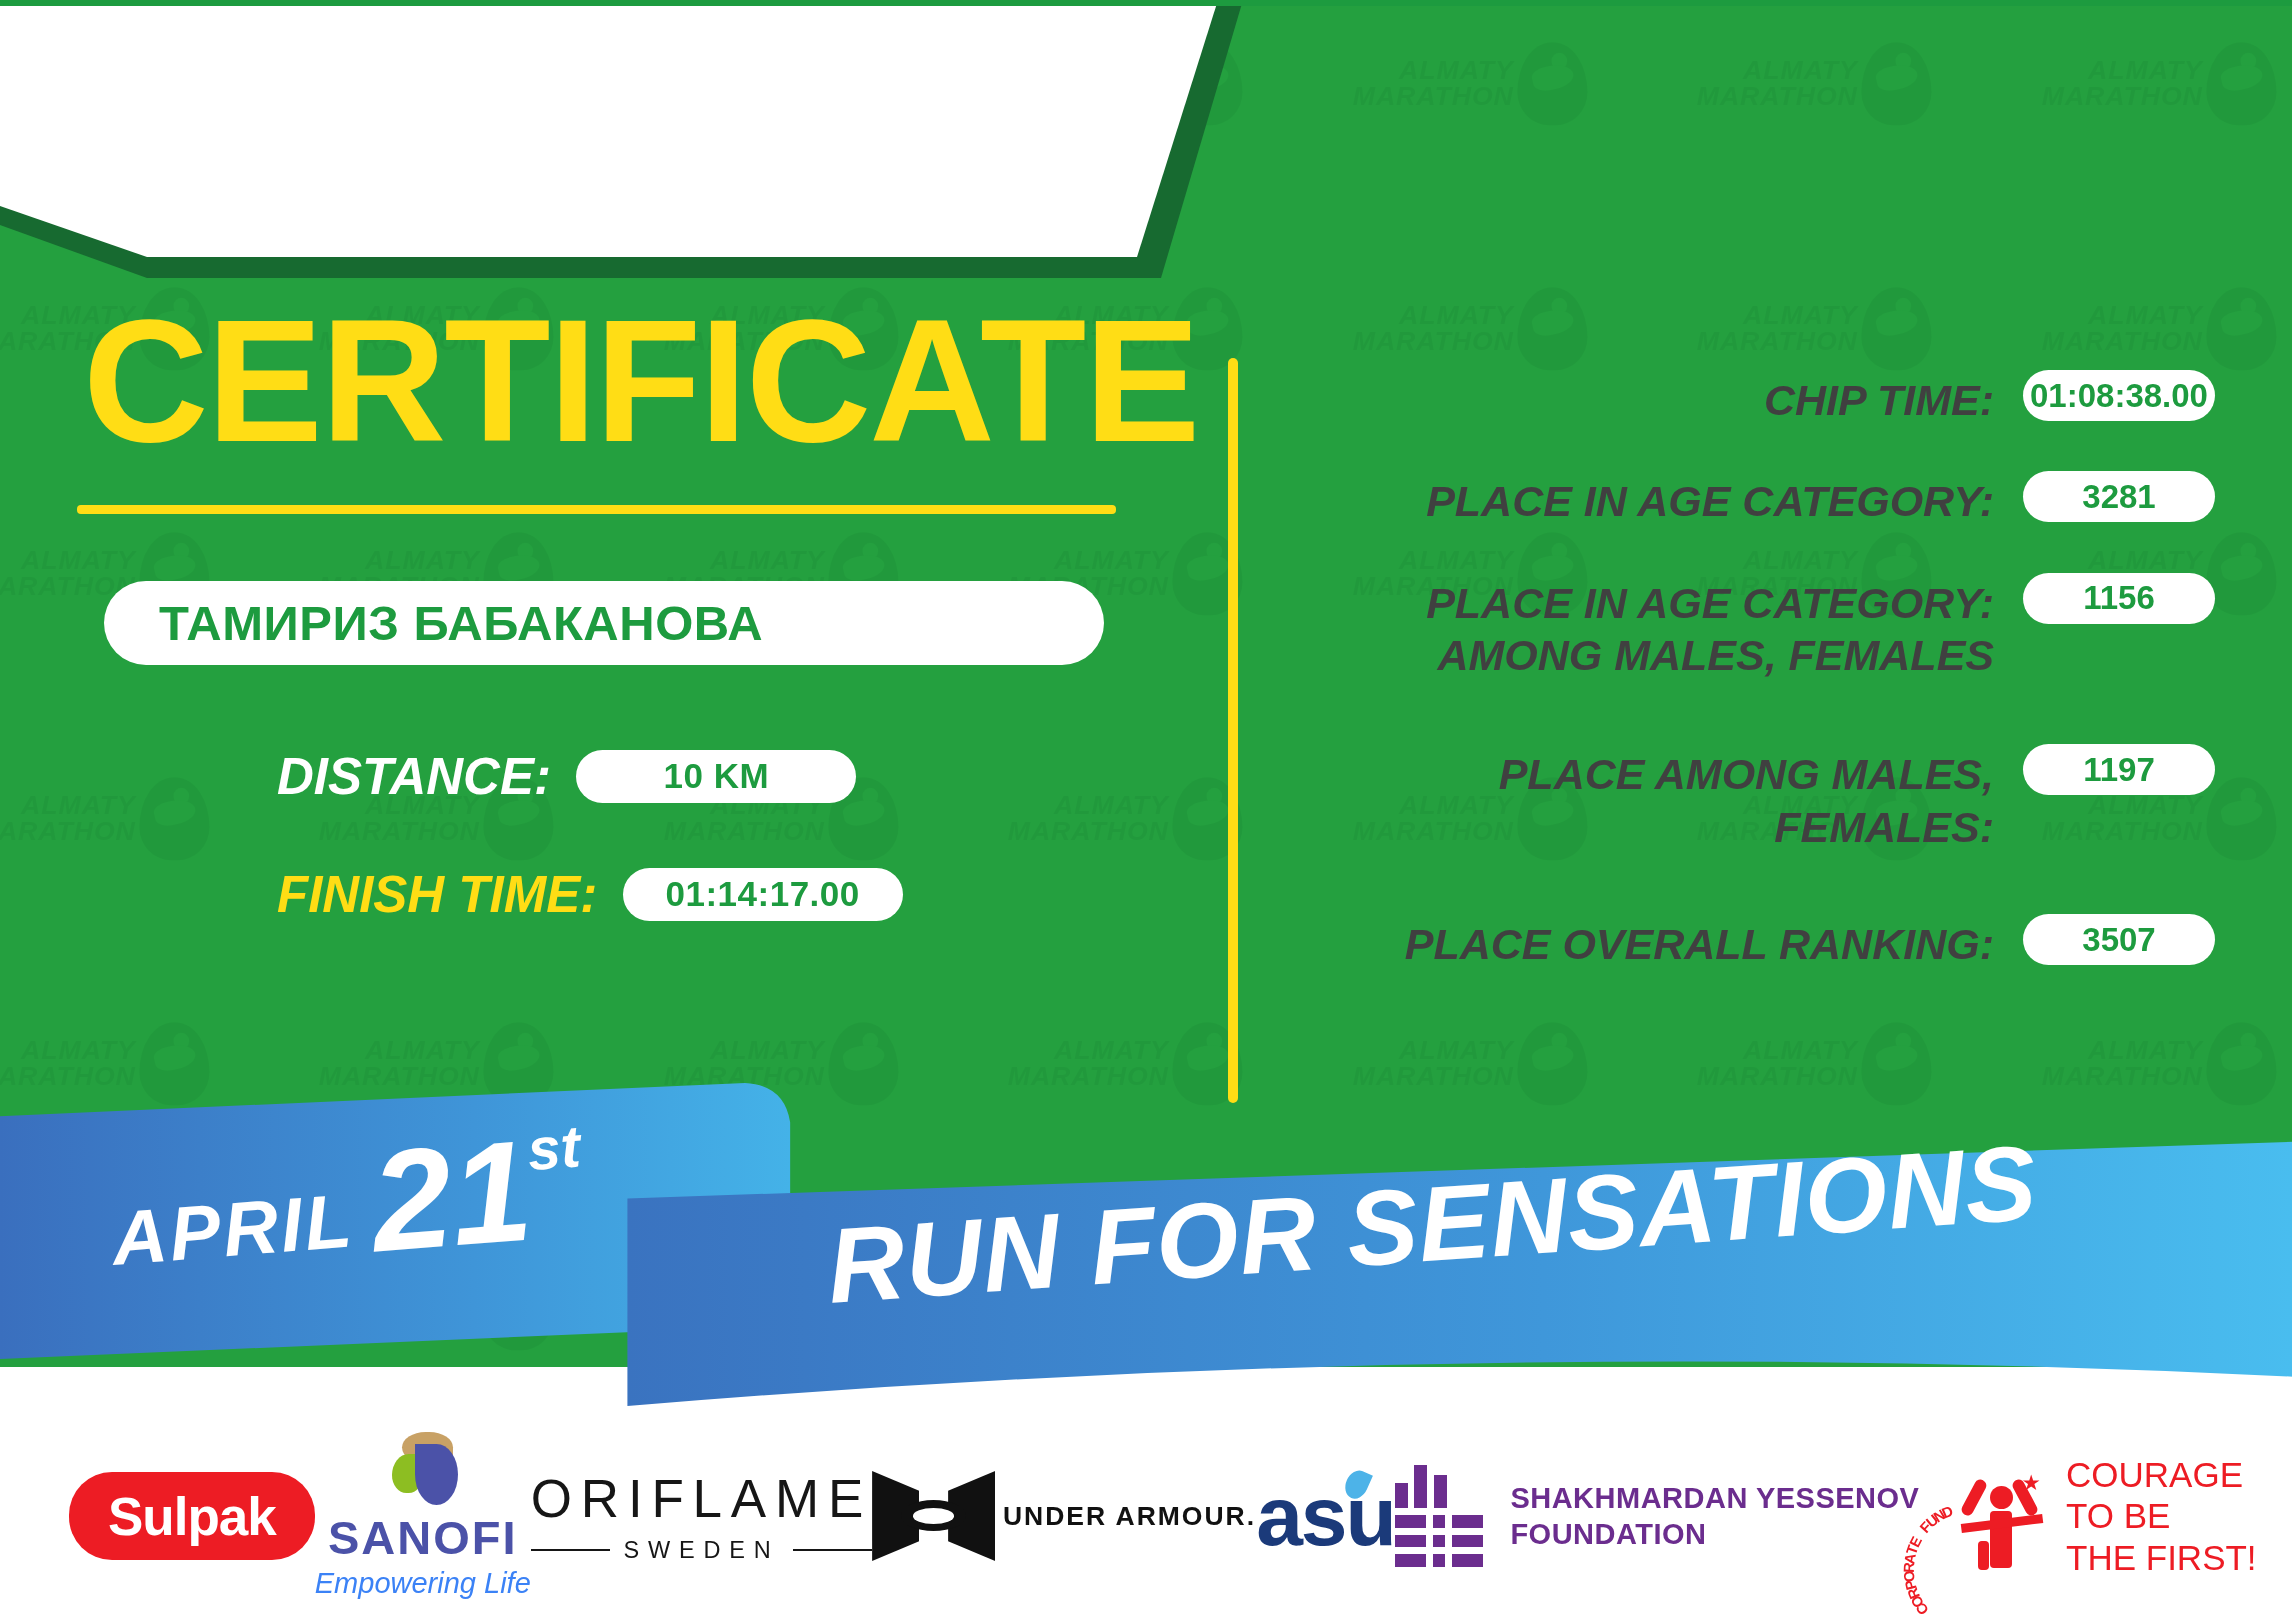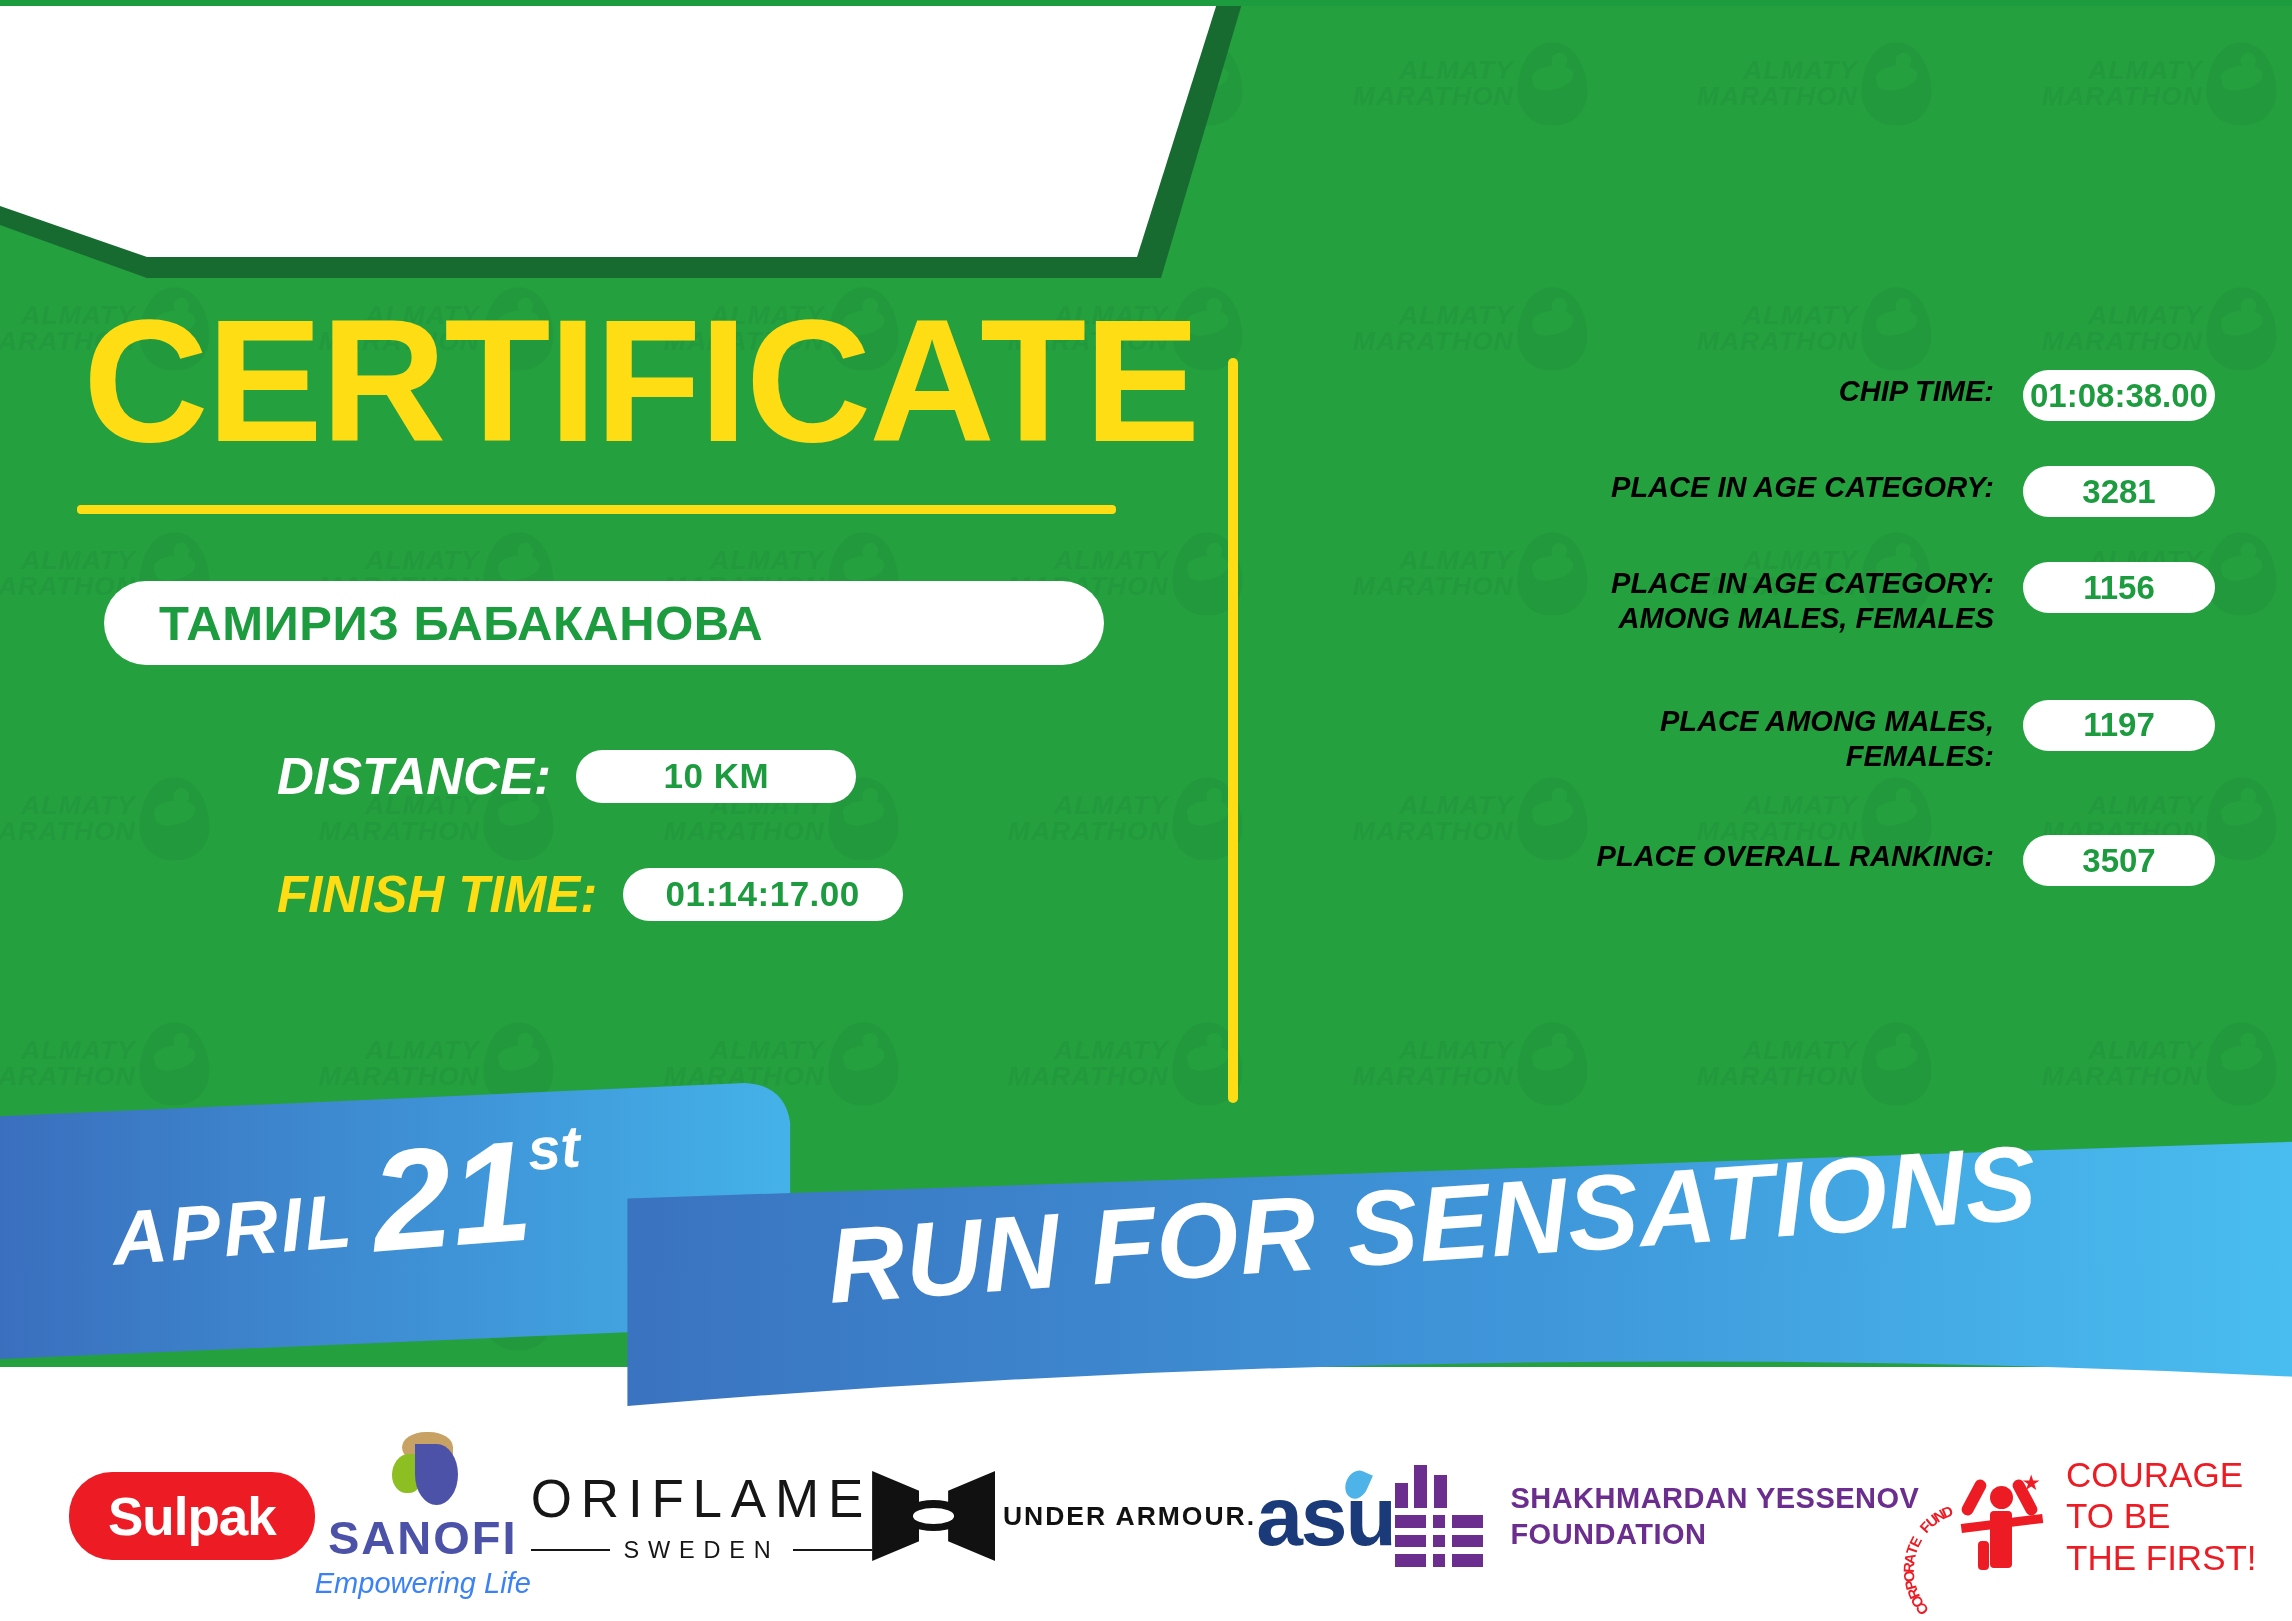--- a/index.html
+++ b/index.html
@@ -155,22 +155,22 @@
   
   .v-div{
     position:absolute;left:1228px;top:358px;width:9.8px;height:745px;
     background:#ffdd15;border-radius:5.9px;z-index:20;
   }
 
   
   .right-col{position:absolute;left:1274px;top:370px;width:941px;z-index:20;}
   .srow{display:flex;align-items:flex-start;margin-bottom:45px;}
   .srow .slab{
-    flex:1;text-align:right;color:#000000;font-weight:bold;font-style:italic;
-    font-size:29px;line-height:1.22;letter-spacing:0px;padding-top:3.9px;
+    flex:1;text-align:right;color:#404040;font-weight:bold;font-style:italic;
+    font-size:43px;line-height:1.22;letter-spacing:0px;padding-top:3.9px;
   }
   .srow .sval{
     flex:none;margin-left:29px;width:192px;height:51px;background:#ffffff;
     border-radius:25.5px;display:flex;align-items:center;justify-content:center;
     color:#1d9b3f;font-weight:bold;font-size:33px;
   }
   .srow.two{margin-bottom:63px;}
   .srow.three{margin-bottom:61px;}
 
   

